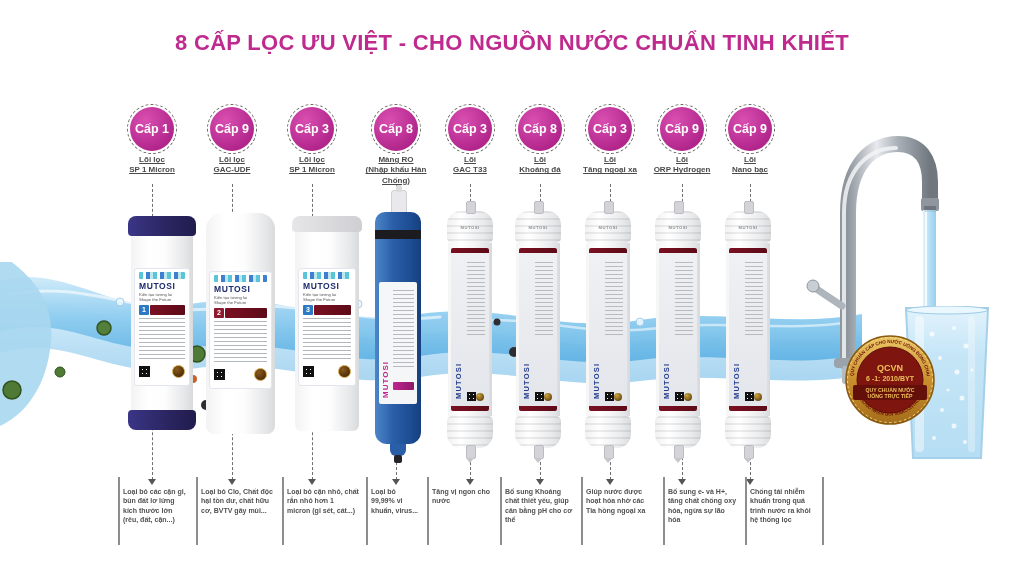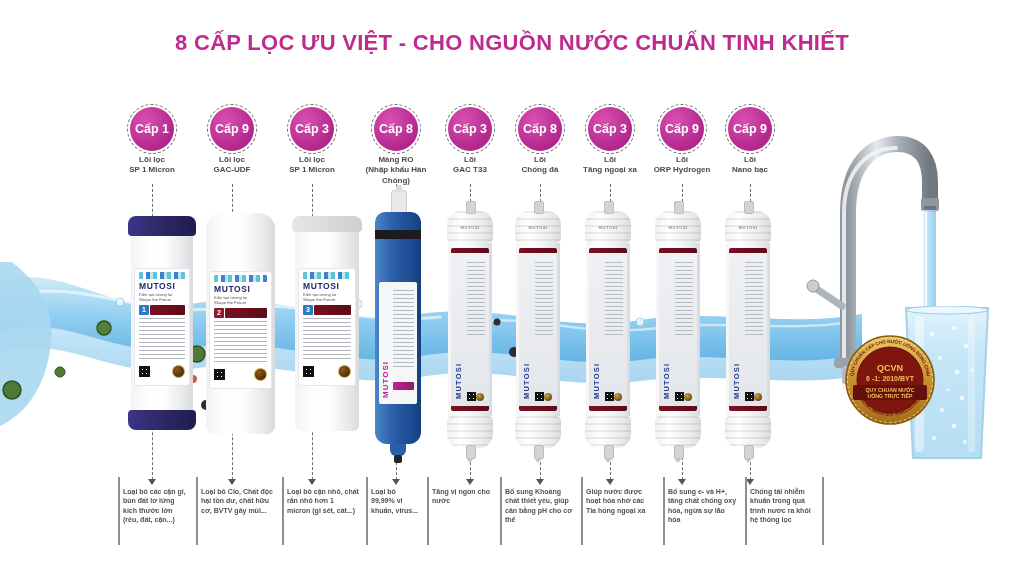--- a/index.html
+++ b/index.html
@@ -15,21 +15,21 @@
   .stage-circle{top:107px;width:44px;height:44px;border-radius:50%;
     background:radial-gradient(circle at 35% 30%,#D festa;);
     background:radial-gradient(circle at 35% 30%,#D94FB0,#B2268C 72%);
     display:flex;align-items:center;justify-content:center;z-index:4;}
   .stage-circle::before{content:"";position:absolute;inset:-3px;border:1.5px dashed #6b6b6b;
     border-radius:50%;transform:rotate(8deg);}
   .stage-circle span{color:#fff;font-weight:800;font-size:12.5px;}
 
   .stage-sub{top:155px;width:90px;text-align:center;color:#4A4A4A;font-weight:700;
     font-size:8px;line-height:1.3;z-index:4;}
-  .stage-sub .l1,.stage-sub .l2{display:block;}
+  .stage-sub .l1,.stage-sub .l2{display:block;text-decoration:underline;}
 
   
   .dash{top:184px;height:296px;width:0;border-left:1.6px dashed #6f6f6f;z-index:1;}
   .dash-arrow{top:479px;width:0;height:0;border-left:4px solid transparent;
     border-right:4px solid transparent;border-top:6px solid #555;z-index:1;}
 
   
   .sep{top:477px;height:68px;width:1.6px;background:#8d8d8d;z-index:2;}
   .desc{top:487px;font-size:7px;color:#515151;line-height:1.35;font-weight:600;
     text-align:left;z-index:2;}
@@ -236,21 +236,21 @@
 <div class="abs stage-sub" style="left:351px">
     <span class="l1">Màng RO</span>
     <span class="l2">(Nhập khẩu Hàn Chống)</span>
   </div>
 <div class="abs stage-sub" style="left:425px">
     <span class="l1">Lõi</span>
     <span class="l2">GAC T33</span>
   </div>
 <div class="abs stage-sub" style="left:495px">
     <span class="l1">Lõi</span>
-    <span class="l2">Chống đá</span>
+    <span class="l2">Khoáng đá</span>
   </div>
 <div class="abs stage-sub" style="left:565px">
     <span class="l1">Lõi</span>
     <span class="l2">Tăng ngoại xa</span>
   </div>
 <div class="abs stage-sub" style="left:637px">
     <span class="l1">Lõi</span>
     <span class="l2">ORP Hydrogen</span>
   </div>
 <div class="abs stage-sub" style="left:705px">

